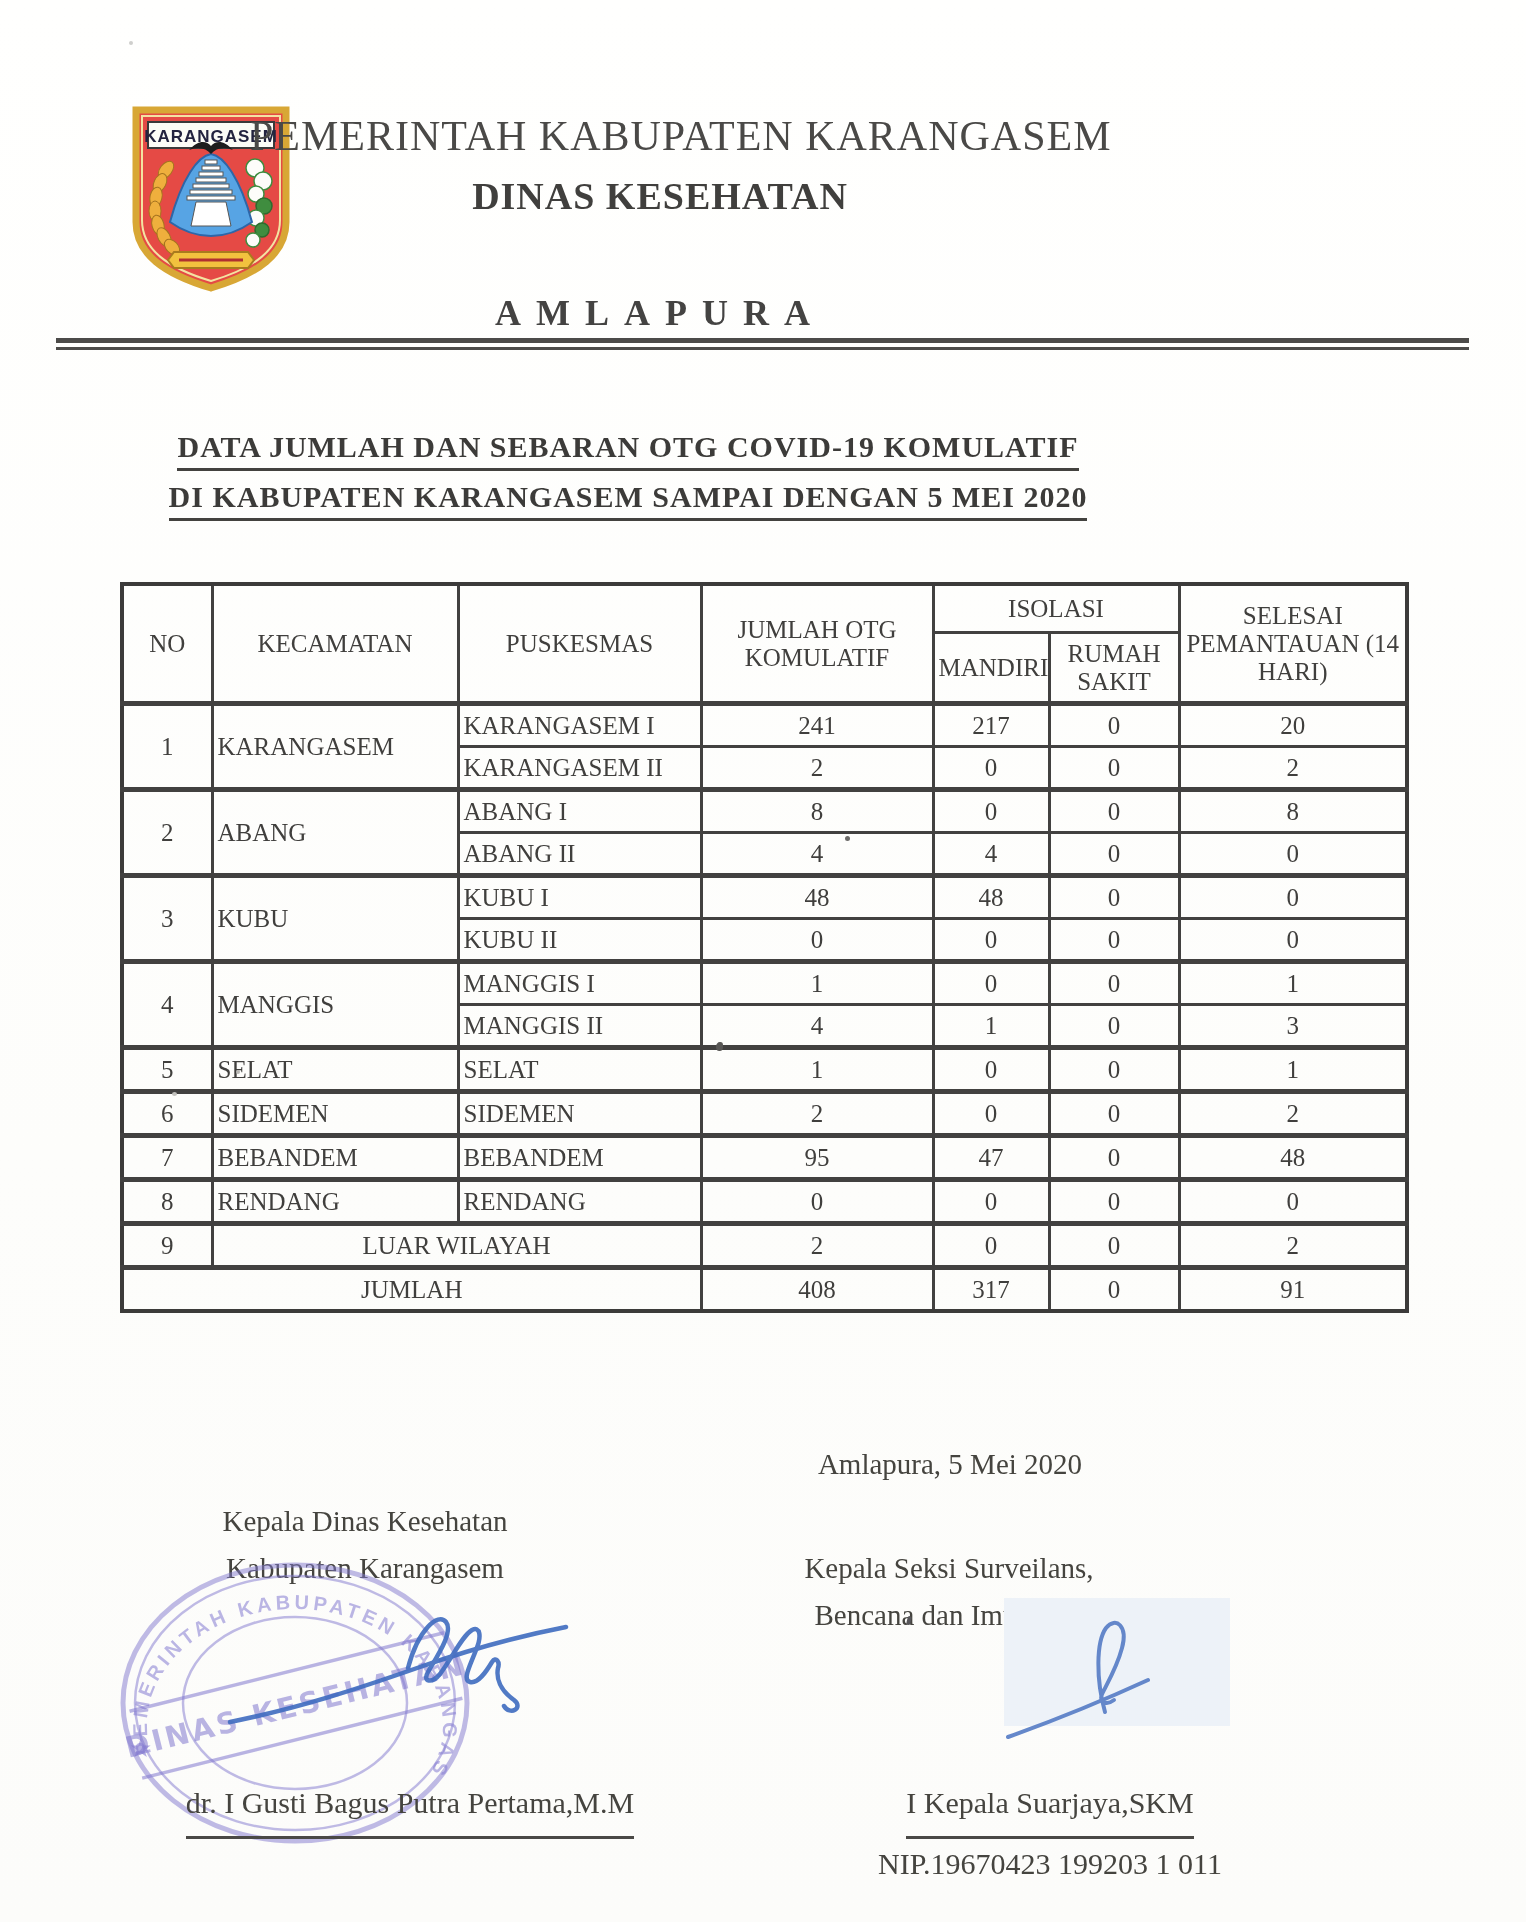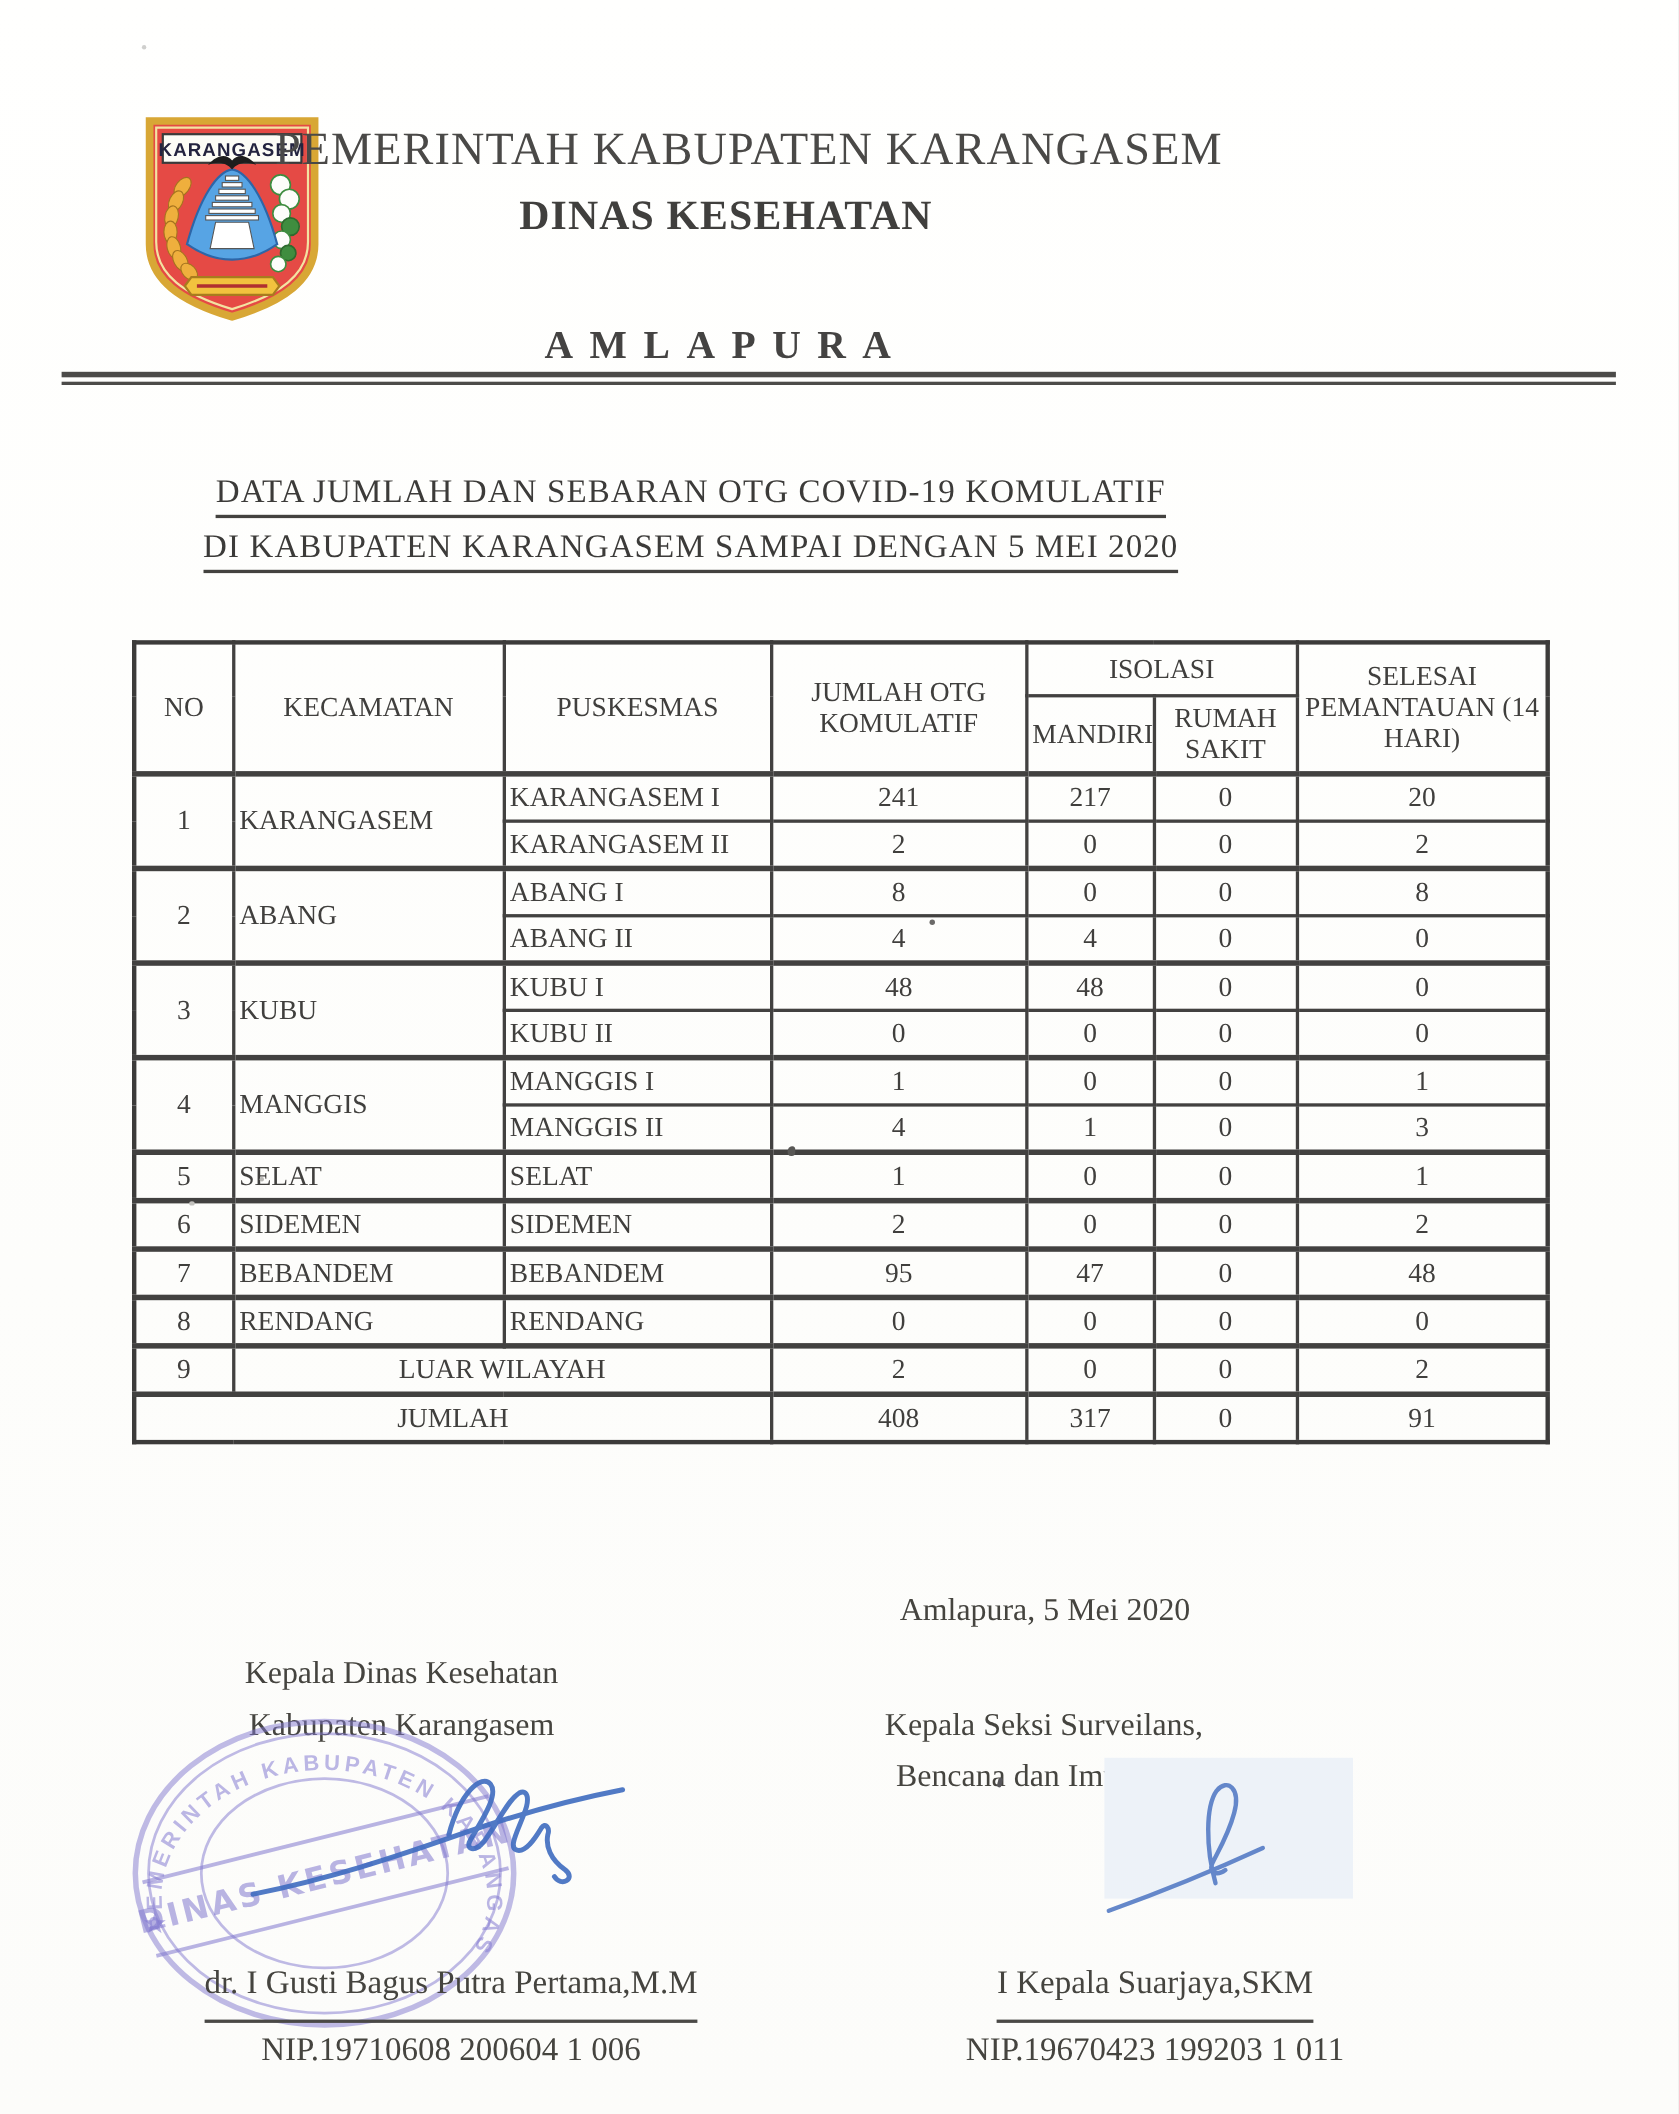--- a/index.html
+++ b/index.html
@@ -14,21 +14,21 @@
   .hdr-line{position:absolute;left:250px;width:820px;text-align:center;white-space:nowrap;}
   .hdr-gov{top:112px;font-size:42px;letter-spacing:1px;color:#4a4947;}
   .hdr-agency{top:174px;font-size:38px;font-weight:bold;letter-spacing:1px;color:#403f3d;}
   .hdr-address{top:240px;font-size:29px;font-family:"DejaVu Sans",sans-serif;color:#3d3c3a;letter-spacing:0.5px;}
   .hdr-city{top:292px;font-size:36px;font-weight:bold;letter-spacing:15px;color:#444342;}
   .phone-icon{font-size:30px;}
   .dbl-rule{position:absolute;left:56px;top:338px;width:1413px;height:4px;
     border-top:5px solid #4c4b49;border-bottom:3px solid #4c4b49;}
   
   .title-wrap{position:absolute;left:0;top:430px;width:1256px;text-align:center;}
-  .title-line{display:inline-block;font-size:30px;font-weight:normal;letter-spacing:1px;
+  .title-line{display:inline-block;font-size:30px;font-weight:bold;letter-spacing:1px;
     color:#3c3b39;border-bottom:3px solid #43423f;padding-bottom:4px;margin-bottom:9px;white-space:nowrap;}
   
   table.data{position:absolute;left:120px;top:582px;width:1285px;border-collapse:collapse;
     table-layout:fixed;font-size:25px;color:#403f3d;}
   table.data th,table.data td{border:3px solid #424140;font-weight:normal;
     line-height:1.12;padding:2px 4px;overflow:hidden;}
   table.data{border:4px solid #3c3b3a;}
   table.data thead tr.h1 th{height:41px;}
   table.data thead tr.h2 th{height:63px;}
   table.data th{text-align:center;vertical-align:middle;}
@@ -301,21 +301,20 @@
   <svg class="sig-ink-right" viewBox="0 0 260 160">
     <rect x="14" y="8" width="226" height="128" fill="#edf2f8"></rect>
     <g stroke="#5d82c8" stroke-width="4" fill="none" stroke-linecap="round" opacity="0.95">
       <path d="M115 122 C106 90 106 52 116 38 C126 26 138 36 132 58 C127 77 118 92 112 104 C109 112 116 116 124 110"></path>
       <path d="M18 147 C60 132 110 112 158 90"></path>
     </g>
   </svg>
 
   <div class="sig-text sig-left-name">
     <span class="uname">dr. I Gusti Bagus Putra Pertama,M.M</span>
-    <div class="nip">NIP.19710608 200604 1 006</div>
   </div>
 
   <div class="sig-text sig-right-name">
     <span class="uname">I Kepala Suarjaya,SKM</span>
     <div class="nip">NIP.19670423 199203 1 011</div>
   </div>
 
   <div class="speck sp1"></div>
   <div class="speck sp2"></div>
   <div class="speck sp3"></div>

